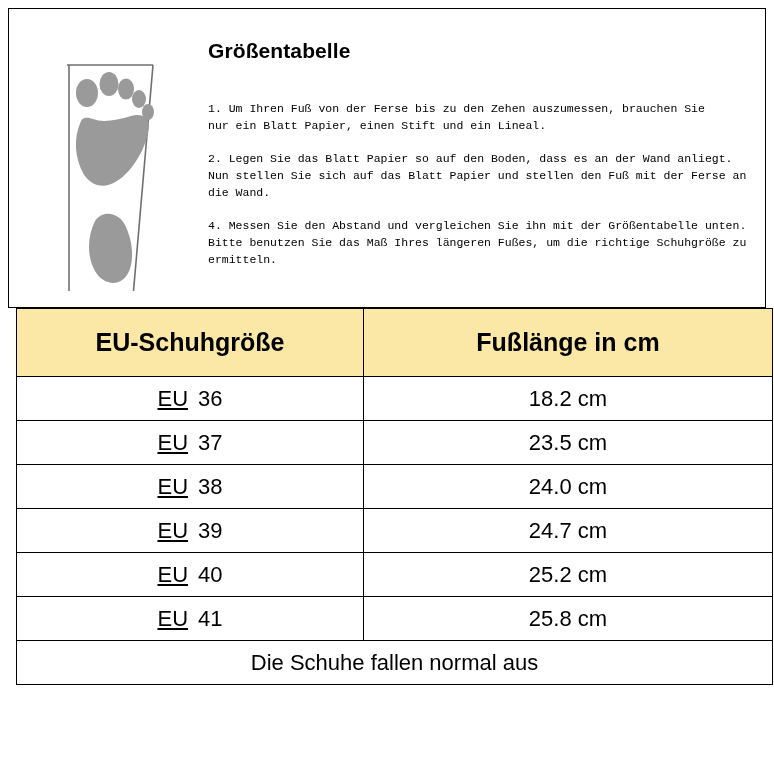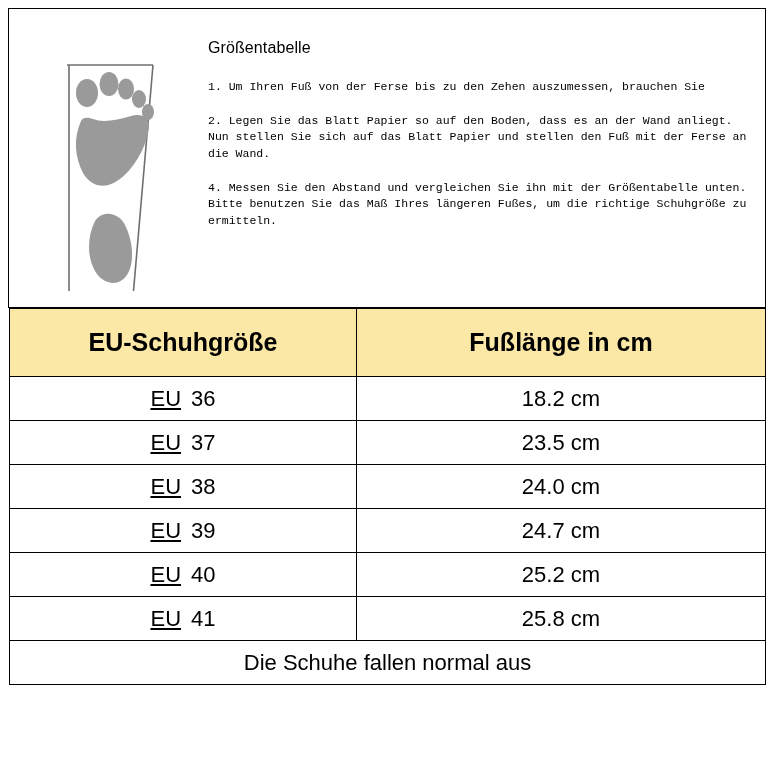--- a/index.html
+++ b/index.html
@@ -47,39 +47,39 @@
     top: 52px;
   }
 
   .instructions {
     flex: 1 1 auto;
     padding: 30px 18px 0 14px;
     box-sizing: border-box;
   }
 
   .instructions h1 {
-    margin: 0 0 22px 0;
-    font-size: 16px;
-    font-weight: normal;
+    margin: 0 0 38px 0;
+    font-size: 21px;
+    font-weight: bold;
     letter-spacing: 0.1px;
   }
 
   .step {
     font-size: 11.5px;
     line-height: 1.45;
     margin-bottom: 17px;
     font-family: Liberation Mono, monospace;
   }
   .step:last-child { margin-bottom: 16px; }
   .step .line { display: block; }
 
   
   .size-table {
     position: absolute;
-    left: 9px;
+    left: 16px;
     top: 308px;
     width: 660px;
     border-collapse: collapse;
     table-layout: fixed;
   }
 
   .size-table td, .size-table th {
     border: 1px solid #000000;
     text-align: center;
     padding: 0;
@@ -135,20 +135,21 @@
 
         <path d="M34 160 C26 176 26 196 34 210 C42 224 58 226 66 214 C74 202 72 180 64 164 C58 152 42 148 34 160 Z" fill="#9a9a9a"></path>
       </svg>
     </div>
 
     <div class="instructions">
       <h1>Größentabelle</h1>
 
       <div class="step">
         <span class="line">1. Um Ihren Fuß von der Ferse bis zu den Zehen auszumessen, brauchen Sie</span>
+        <span class="line">nur ein Blatt Papier, einen Stift und ein Lineal.</span>
       </div>
 
       <div class="step">
         <span class="line">2. Legen Sie das Blatt Papier so auf den Boden, dass es an der Wand anliegt.</span>
         <span class="line">Nun stellen Sie sich auf das Blatt Papier und stellen den Fuß mit der Ferse an die Wand.</span>
       </div>
 
 
       <div class="step">
         <span class="line">4. Messen Sie den Abstand und vergleichen Sie ihn mit der Größentabelle unten.</span>

